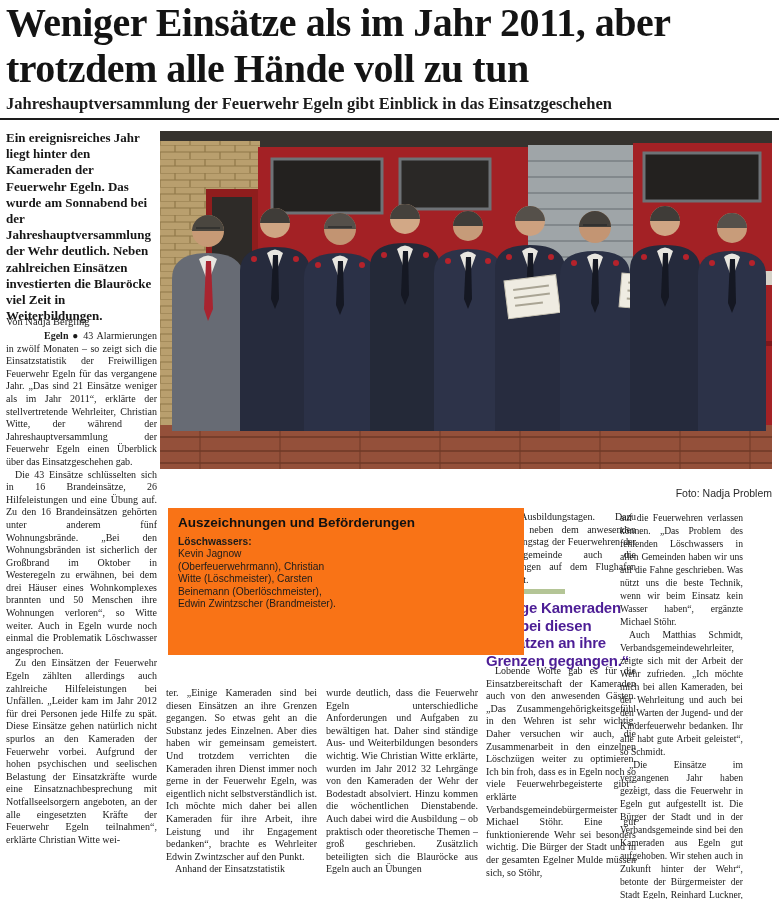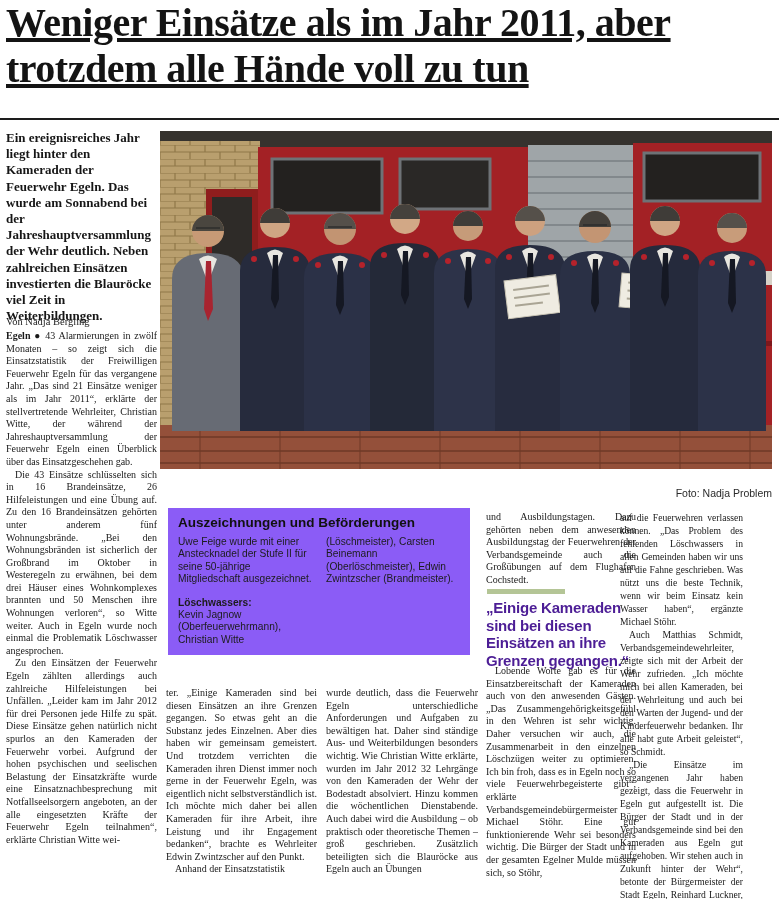--- a/index.html
+++ b/index.html
@@ -1,58 +1,59 @@
 <!DOCTYPE html>
 <html lang="de"><head>
 <meta charset="utf-8">
 <style>
   html,body{margin:0;padding:0;background:#ffffff;}
   .page{position:relative;width:779px;height:899px;background:#fff;overflow:hidden;
         font-family:"Liberation Serif", serif;color:#1a1a1a;}
   .abs{position:absolute;}
   h1.headline{margin:0;left:6px;top:0px;width:770px;font-size:40px;line-height:46px;
-        font-weight:700;letter-spacing:-0.5px;color:#141414;text-decoration:underline;}
+        font-weight:700;letter-spacing:-0.5px;color:#141414;}
   h2.subhead{margin:0;left:6px;top:94px;width:760px;font-size:16.5px;font-weight:700;color:#1c1c1c;}
   .rule{left:0;top:118px;width:779px;height:2px;background:#1d1d1d;}
   .lead{left:6px;top:130px;width:151px;font-size:13px;line-height:16.2px;font-weight:700;
         text-align:left;color:#161616;}
   .byline{left:6px;top:316px;width:151px;font-size:10.5px;color:#222;}
   .bodycol{font-size:10px;line-height:12.6px;text-align:justify;color:#191919;overflow:hidden;}
   .bodycol p{margin:0;}
   .bodycol p + p{text-indent:9px;}
   #col1{left:6px;top:330px;width:151px;height:569px;}
   #col2{left:166px;top:687px;width:151px;height:212px;}
   #col3{left:326px;top:687px;width:152px;height:212px;}
   #col4a{left:486px;top:511px;width:150px;height:78px;}
   #col4b{left:486px;top:665px;width:150px;height:234px;}
   #col4b p{text-indent:9px;}
   #col5{left:620px;top:511px;width:123px;height:388px;font-size:9.6px;line-height:13px;}
-  .lead-in{font-weight:700;}
+  .lead-in{font-weight:700;margin-left:38px;}
   .photo{left:160px;top:131px;width:612px;height:338px;background:#4f4c49;}
   .caption{left:160px;top:471px;width:612px;font-family:"Liberation Sans", sans-serif;
         font-size:11px;line-height:15px;color:#2a2a2a;}
   .credit{position:absolute;right:0;top:15px;font-family:"Liberation Sans", sans-serif;
         font-size:10.5px;color:#2a2a2a;}
-  .infobox{left:168px;top:508px;width:302px;height:147px;background:#8b5cf6;
+  .infobox{left:168px;top:508px;width:356px;height:147px;background:#f97316;
         padding:7px 10px 6px 10px;box-sizing:border-box;font-family:"Liberation Sans", sans-serif;}
   .box-title{font-size:13.5px;font-weight:700;color:#111;margin-bottom:6px;}
   .box-body{column-count:2;column-gap:14px;column-fill:auto;height:113px;
         font-size:10.2px;line-height:12.4px;color:#1c1c1c;}
   .box-body p{margin:0 0 11px 0;}
   .para-label{display:block;font-weight:700;}
   .quote-rule{left:487px;top:589px;width:78px;height:5px;background:#b4c596;}
   .pullquote{left:486px;top:599px;width:152px;font-family:"Liberation Sans", sans-serif;
         font-size:15px;line-height:17.5px;font-weight:700;color:#4c1d95;letter-spacing:-0.2px;}
 </style>
 </head>
 <body>
 
 <div class="page">
 
   <h1 class="headline abs">Weniger Einsätze als im Jahr 2011, aber trotzdem alle Hände voll zu tun</h1>
+  <h2 class="subhead abs">Jahreshauptversammlung der Feuerwehr Egeln gibt Einblick in das Einsatzgeschehen</h2>
   <div class="rule abs"></div>
 
   <div class="lead abs">Ein ereignisreiches Jahr liegt hinter den Kameraden der Feuerwehr Egeln. Das wurde am Sonnabend bei der Jahreshauptversammlung der Wehr deutlich. Neben zahlreichen Einsätzen investierten die Blauröcke viel Zeit in Weiterbildungen.</div>
   <div class="byline abs">Von Nadja Bergling</div>
 
   <div class="bodycol abs" id="col1">
       <p><b class="lead-in">Egeln ● </b>43 Alarmierungen in zwölf Monaten – so zeigt sich die Einsatzstatistik der Freiwilligen Feuerwehr Egeln für das vergangene Jahr. „Das sind 21 Einsätze weniger als im Jahr 2011“, erklärte der stellvertretende Wehrleiter, Christian Witte, der während der Jahreshauptversammlung der Feuerwehr Egeln einen Überblick über das Einsatzgeschehen gab.</p>
       <p>Die 43 Einsätze schlüsselten sich in 16 Brandeinsätze, 26 Hilfeleistungen und eine Übung auf. Zu den 16 Brandeinsätzen gehörten unter anderem fünf Wohnungsbrände. „Bei den Wohnungsbränden ist sicherlich der Großbrand im Oktober in Westeregeln zu erwähnen, bei dem drei Häuser eines Wohnkomplexes brannten und 50 Menschen ihre Wohnungen verloren“, so Witte weiter. Auch in Egeln wurde noch einmal die Problematik Löschwasser angesprochen.</p>
       <p>Zu den Einsätzen der Feuerwehr Egeln zählten allerdings auch zahlreiche Hilfeleistungen bei Unfällen. „Leider kam im Jahr 2012 für drei Personen jede Hilfe zu spät. Diese Einsätze gehen natürlich nicht spurlos an den Kameraden der Feuerwehr vorbei. Aufgrund der hohen psychischen und seelischen Belastung der Einsatzkräfte wurde eine Einsatznachbesprechung mit Notfallseelsorgern angeboten, an der alle eingesetzten Kräfte der Feuerwehr Egeln teilnahmen“, erklärte Christian Witte wei-</p>
     </div>
@@ -218,18 +219,17 @@
     </svg>
   </div>
 
   <div class="caption abs">
     <span class="credit">Foto: Nadja Problem</span>
   </div>
 
   <div class="infobox abs">
     <div class="box-title">Auszeichnungen und Beförderungen</div>
     <div class="box-body">
-        <p>Uwe Feige wurde mit einer Anstecknadel der Stufe II für seine 50-jährige Mitgliedschaft ausgezeichnet.</p>
         <p><b class="para-label">Löschwassers:</b>Kevin Jagnow (Oberfeuerwehrmann), Christian Witte (Löschmeister), Carsten Beinemann (Oberlöschmeister), Edwin Zwintzscher (Brandmeister).</p>
       </div>
   </div>
 
 </div>
 
 </body></html>

